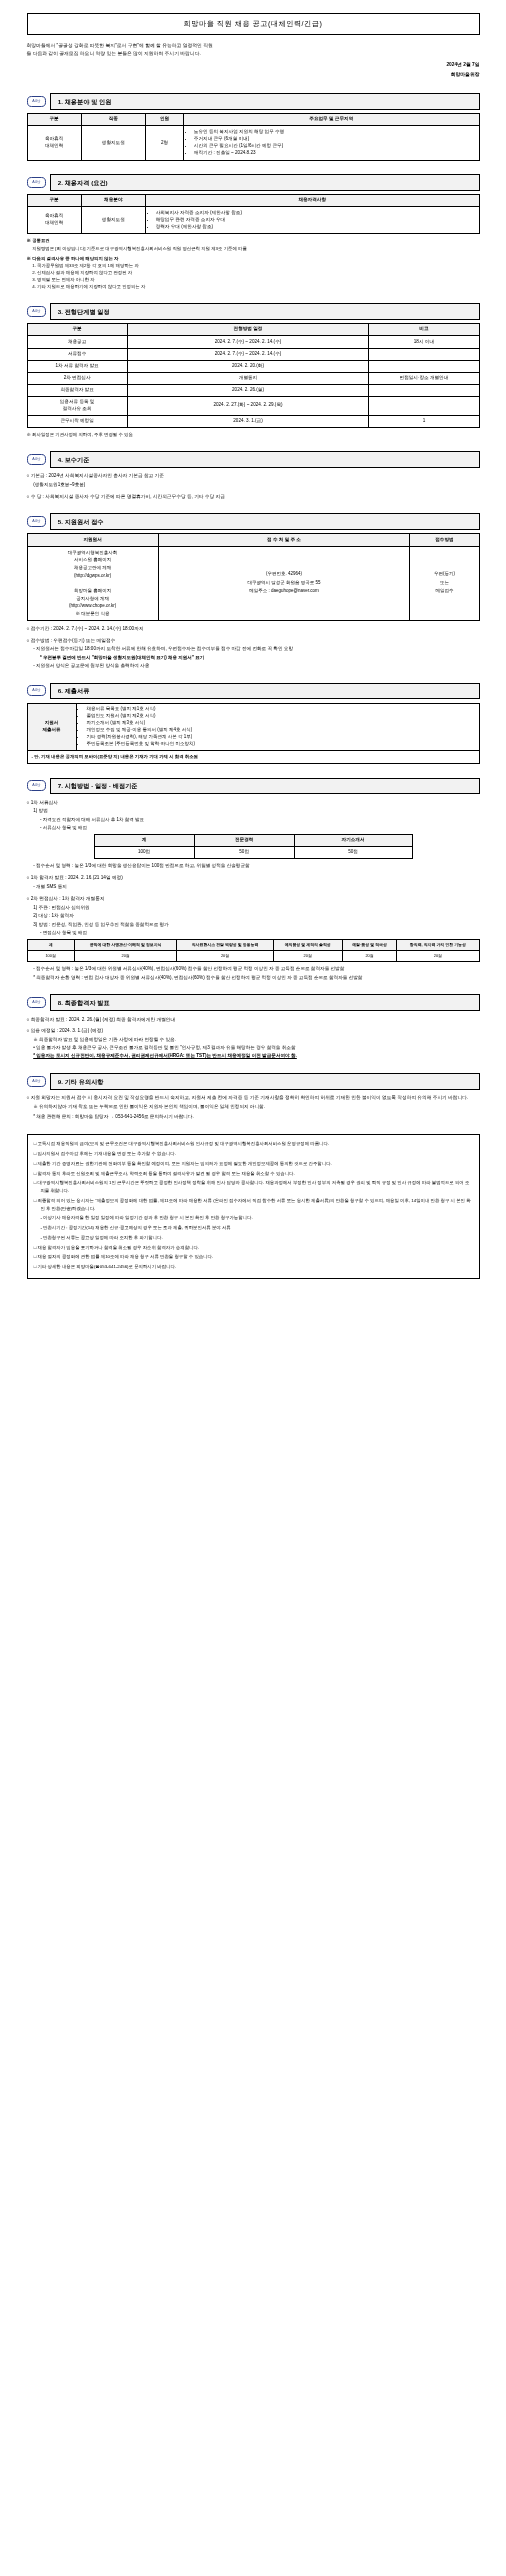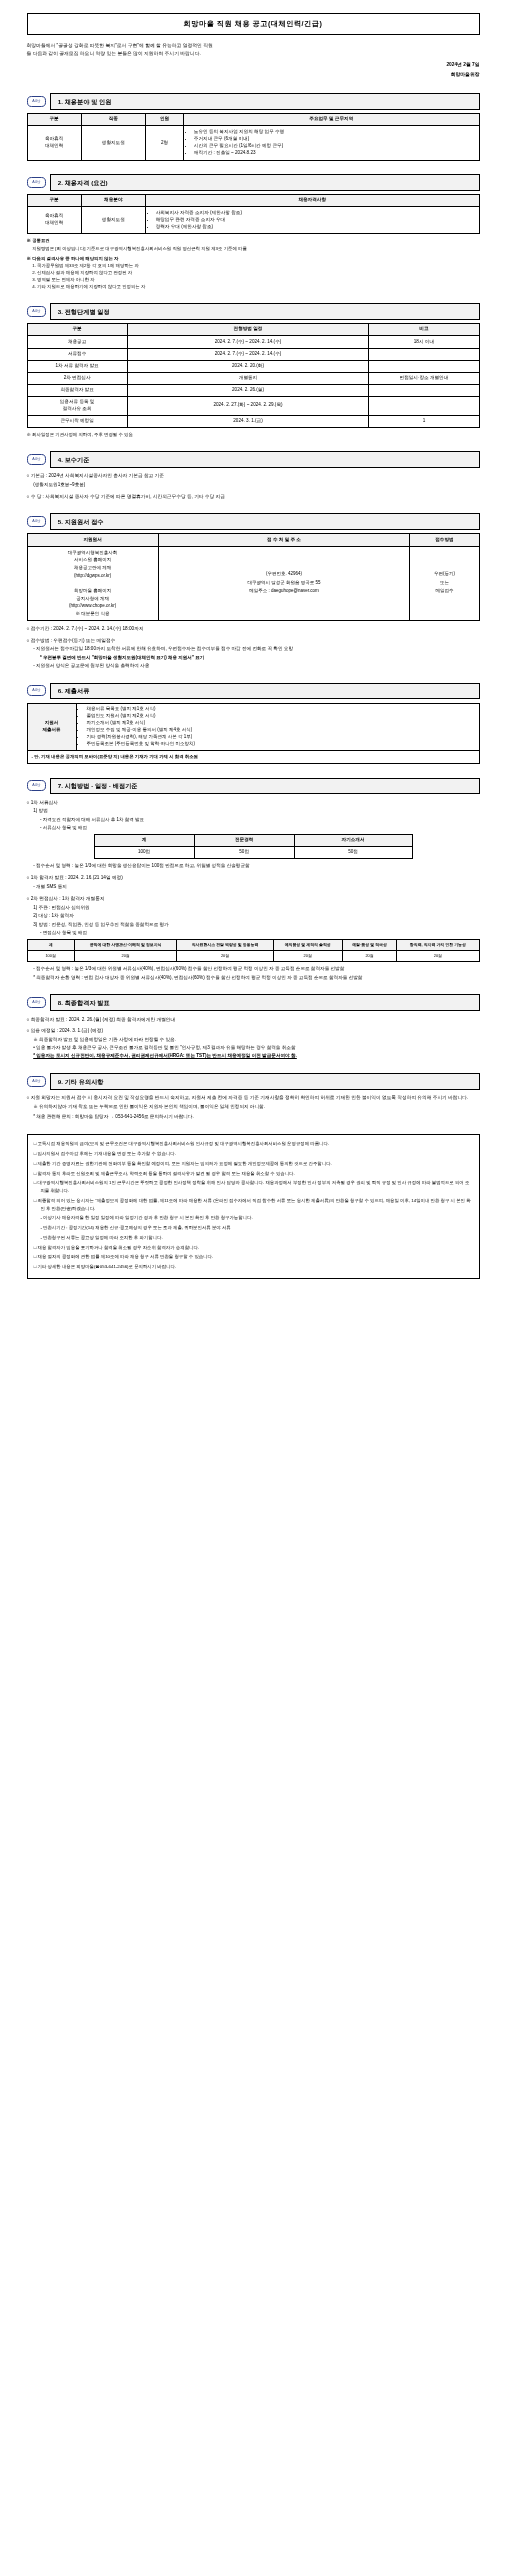--- a/index.html
+++ b/index.html
@@ -14,21 +14,21 @@
   .page{width:506px;padding:0 0 20.6px 0;box-sizing:border-box;}
   .inner{width:453px;margin:0 auto;}
 
   
   .title-box{
     border:0.8px solid #000;
     text-align:center;
     padding:4.6px 0 4.1px 0;
     margin:13.4px 0 7.2px 0;
     font-size:7.2px;
-    font-weight:bold;
+    font-weight:normal;
     letter-spacing:0.5px;
   }
 
   .intro{font-size:4.8px;line-height:1.75;margin:2.1px 0 1px 0;}
   .right{text-align:right;}
   .bold{font-weight:bold;}
 
   
   .sec-head{
     display:flex;

